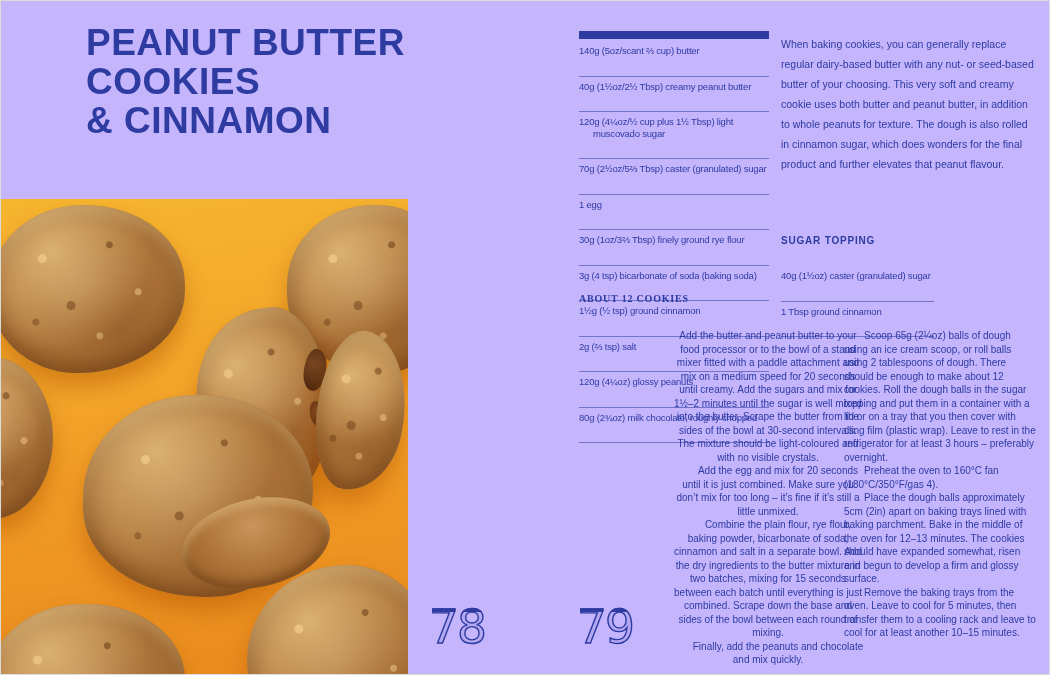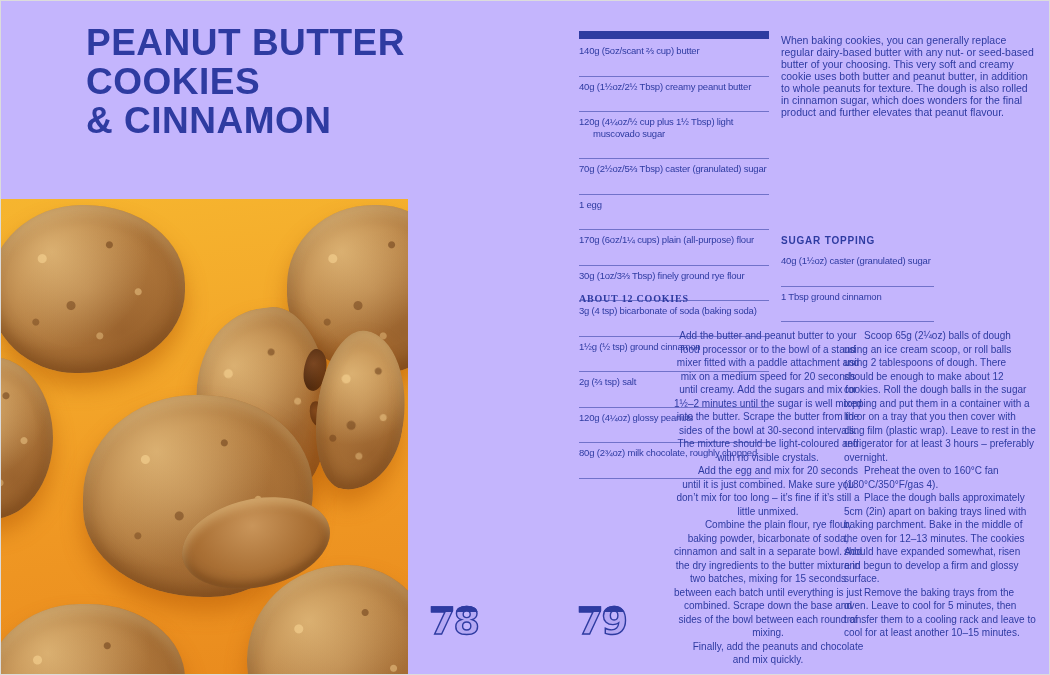--- a/index.html
+++ b/index.html
@@ -47,44 +47,44 @@
   .fold { position:absolute; left:180px; top:300px; width:150px; height:88px;
     border-radius:50%; transform:rotate(-12deg);
     background:radial-gradient(ellipse at 50% 30%, #c9955a 0%, #a96f34 55%, #8a5524 100%);
     box-shadow:inset 0 6px 10px rgba(255,230,170,.4), inset 0 -6px 10px rgba(90,45,10,.5); }
   .choc { position:absolute; background:radial-gradient(circle at 40% 35%, #7a4722, #4e2a10 80%);
     border-radius:45% 55% 50% 50%/55% 45% 52% 48%; }
   .choc1 { left:303px; top:150px; width:22px; height:42px; transform:rotate(8deg); }
   .choc2 { left:309px; top:202px; width:16px; height:26px; transform:rotate(-14deg); }
 
   
-  .pagenum { position:absolute; font-size:38px; font-weight:700; letter-spacing:-2px;
+  .pagenum { position:absolute; font-size:47px; font-weight:400; letter-spacing:-2px;
     color:#2e3ba1; font-family:"DejaVu Sans", sans-serif;text-align:right; }
   @supports (-webkit-text-stroke: 1px #000) {
     .pagenum { color:transparent; -webkit-text-stroke:1.4px #2e3ba1;
       background:linear-gradient(to bottom,#2e3ba1 0,#2e3ba1 13px,rgba(46,59,161,.10) 13px);
       -webkit-background-clip:text; background-clip:text; }
   }
   .pn-left  { left:428px; top:598px; }
   .pn-right { left:576px; top:598px; }
 
   
   .ingredients { position:absolute; left:578px; top:30px; width:190px; }
   .ing-bar { height:8px; background:#2e3ba1; margin-bottom:2px; }
   .ing-row { font-size:9.5px; letter-spacing:-0.2px; line-height:11.5px;
     padding:4px 0 19px 14px; text-indent:-14px;
     border-bottom:1px solid rgba(46,59,161,.55); }
   .yield { position:absolute; left:578px; top:292px; font-size:10px; font-weight:700;
     letter-spacing:0.8px;font-family:Liberation Serif, serif; }
 
   .intro { position:absolute; left:780px; top:33px; width:255px;
-    font-size:10.5px; line-height:12px; }
+    font-size:10.5px; line-height:20px; }
 
   .subsection { position:absolute; left:780px; top:234px; width:153px; }
-  .sub-head { font-size:10px; font-weight:700; letter-spacing:0.8px; margin-bottom:5px; }
+  .sub-head { font-size:10px; font-weight:700; letter-spacing:0.8px; margin-bottom:20px; }
   .sub-row { font-size:9.5px; letter-spacing:-0.2px; line-height:11.5px;
     padding:4px 0 19px; border-bottom:1px solid rgba(46,59,161,.55); }
 
   .instr { position:absolute; top:328px; width:192px; font-size:10px; line-height:13.5px; }
   .col1 { left:671px;text-align:center; }
   .col2 { left:843px; }
   .para { text-indent:20px; }
   .para.no-indent { text-indent:0; }
 </style>
 </head>
@@ -114,21 +114,20 @@
 
   <div class="pagenum pn-left">78</div>
 
   <div class="ingredients">
     <div class="ing-bar"></div>
     <div class="ing-row">140g (5oz/scant ⅔ cup) butter</div>
     <div class="ing-row">40g (1½oz/2½ Tbsp) creamy peanut butter</div>
     <div class="ing-row">120g (4¼oz/½ cup plus 1½ Tbsp) light muscovado sugar</div>
     <div class="ing-row">70g (2½oz/5⅔ Tbsp) caster (granulated) sugar</div>
     <div class="ing-row">1 egg</div>
-    <div class="ing-row">170g (6oz/1¼ cups) plain (all-purpose) flour</div>
     <div class="ing-row">30g (1oz/3⅔ Tbsp) finely ground rye flour</div>
     <div class="ing-row">3g (4 tsp) bicarbonate of soda (baking soda)</div>
     <div class="ing-row">1½g (½ tsp) ground cinnamon</div>
     <div class="ing-row">2g (⅔ tsp) salt</div>
     <div class="ing-row">120g (4¼oz) glossy peanuts</div>
     <div class="ing-row">80g (2¾oz) milk chocolate, roughly chopped</div>
   </div>
 
   <div class="yield">ABOUT 12 COOKIES</div>
 

